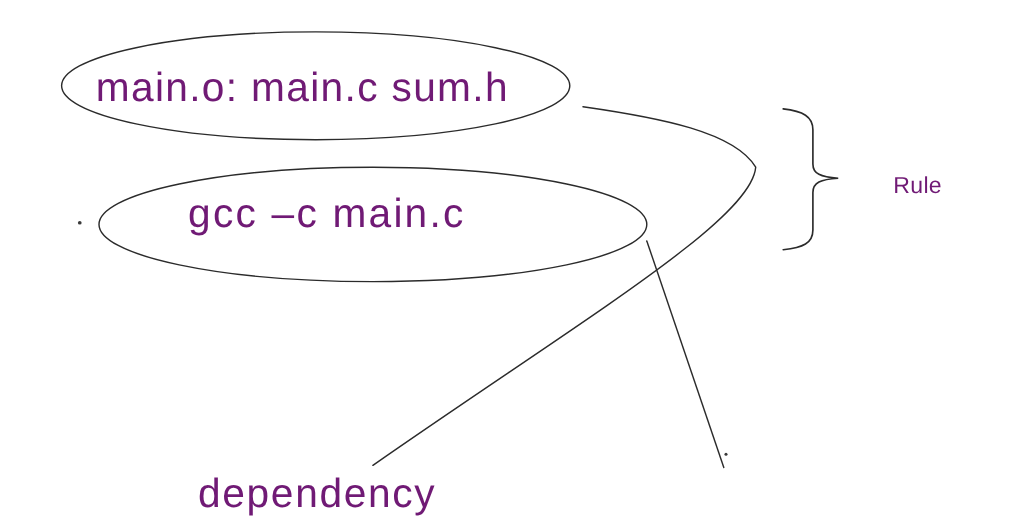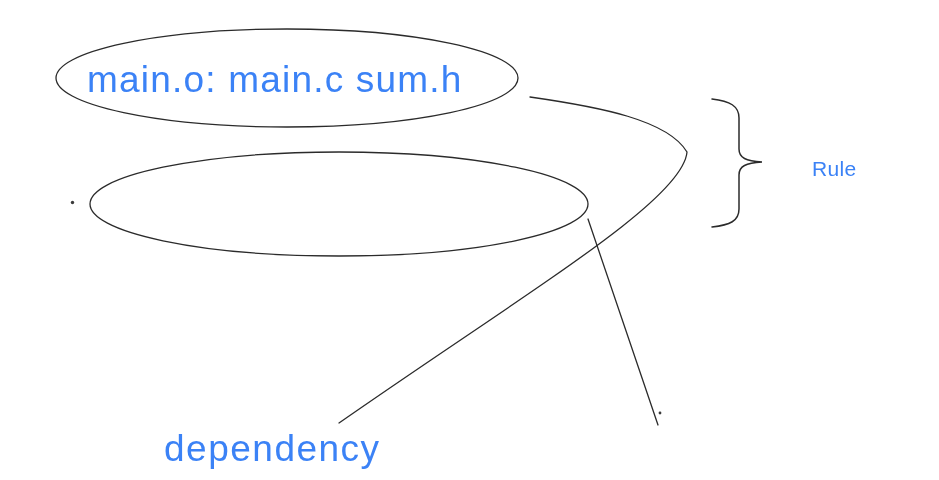--- a/index.html
+++ b/index.html
@@ -20,21 +20,21 @@
     position: absolute;
     left: 0;
     top: 0;
     width: 939px;
     height: 480px;
   }
   .label {
     position: absolute;
     white-space: nowrap;
     line-height: 1;
-    color: #3b82f6;
+    color: #701a75;
     font-weight: 400;
   }
   .label-target-text {
     left: 87px;
     top: 61px;
     font-size: 37px;
     letter-spacing: 1.2px;
   }
   .label-command-text {
     left: 171px;
@@ -42,21 +42,21 @@
     font-size: 37px;
     letter-spacing: 2px;
   }
   .label-rule {
     left: 812px;
     top: 158px;
     font-size: 21px;
     letter-spacing: 0.3px;
   }
   .label-dependency {
-    left: 164px;
+    left: 180px;
     top: 430px;
     font-size: 37px;
     letter-spacing: 1.5px;
   }
   .label-action {
     left: 611px;
     top: 431px;
     font-size: 37px;
     letter-spacing: 1.5px;
   }
@@ -77,19 +77,20 @@
     <path d="M 588 219 L 658 425" fill="none" stroke="#2b2b2b" stroke-width="1.3" stroke-linecap="round"></path>
 
     <path d="M 712 99 C 730 101 739 106 739 118 L 739 149 C 739 158 746 161 762 162 C 746 163 739 166 739 175 L 739 209 C 739 221 730 225 712 227" fill="none" stroke="#2b2b2b" stroke-width="1.5" stroke-linecap="round"></path>
 
     <circle cx="72.5" cy="202.5" r="1.7" fill="#3a3a3a"></circle>
     <circle cx="660" cy="413" r="1.4" fill="#3a3a3a"></circle>
   </svg>
 
   <div class="label label-target-text">main.o: main.c sum.h</div>
 
+  <div class="label label-command-text">gcc –c main.c</div>
 
   <div class="label label-rule">Rule</div>
 
   <div class="label label-dependency">dependency</div>
 
 
 </div>
 
 </body></html>

